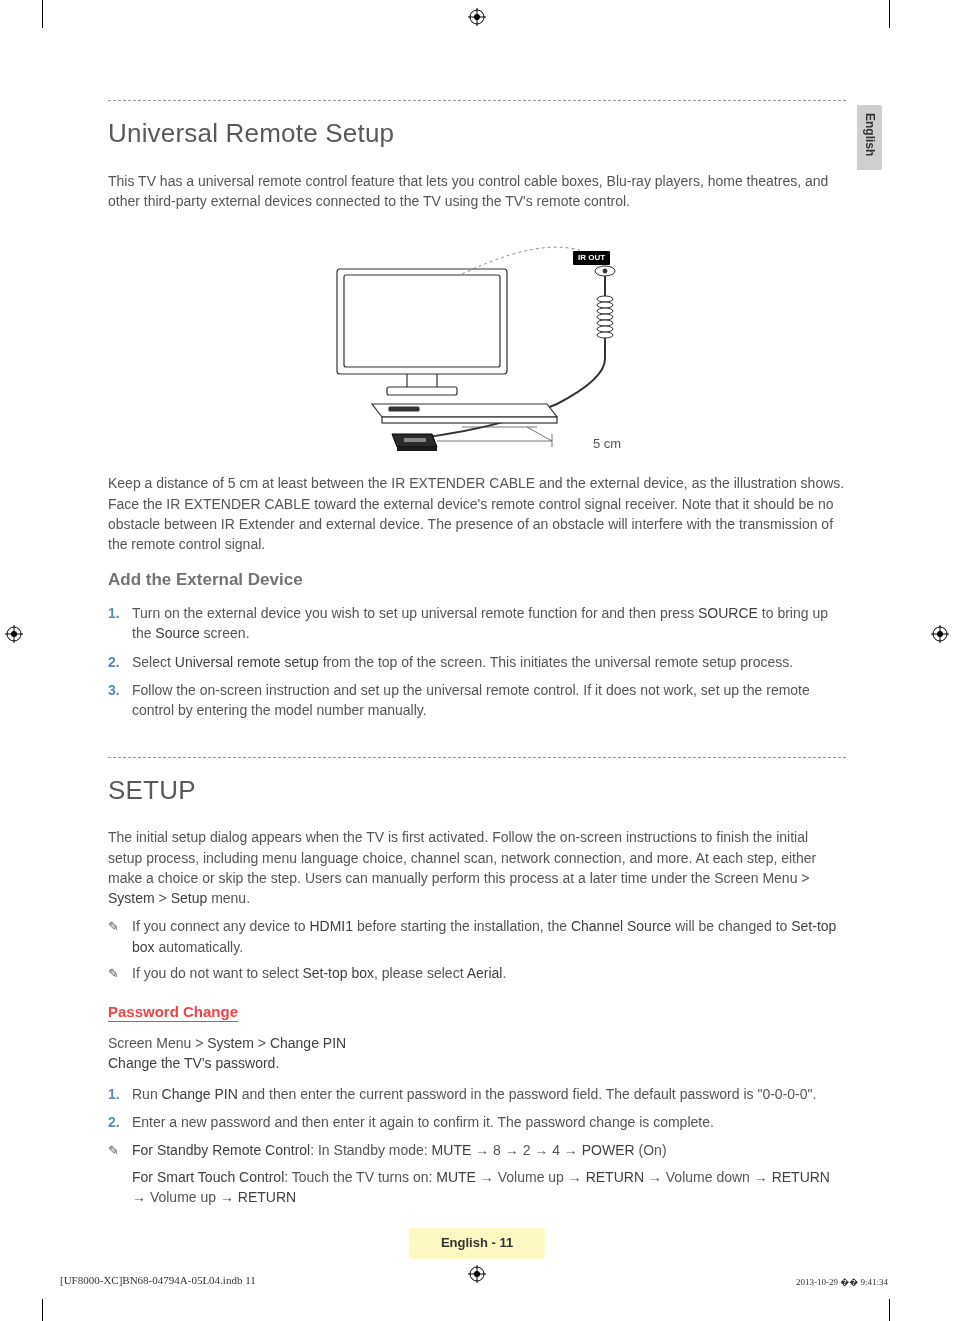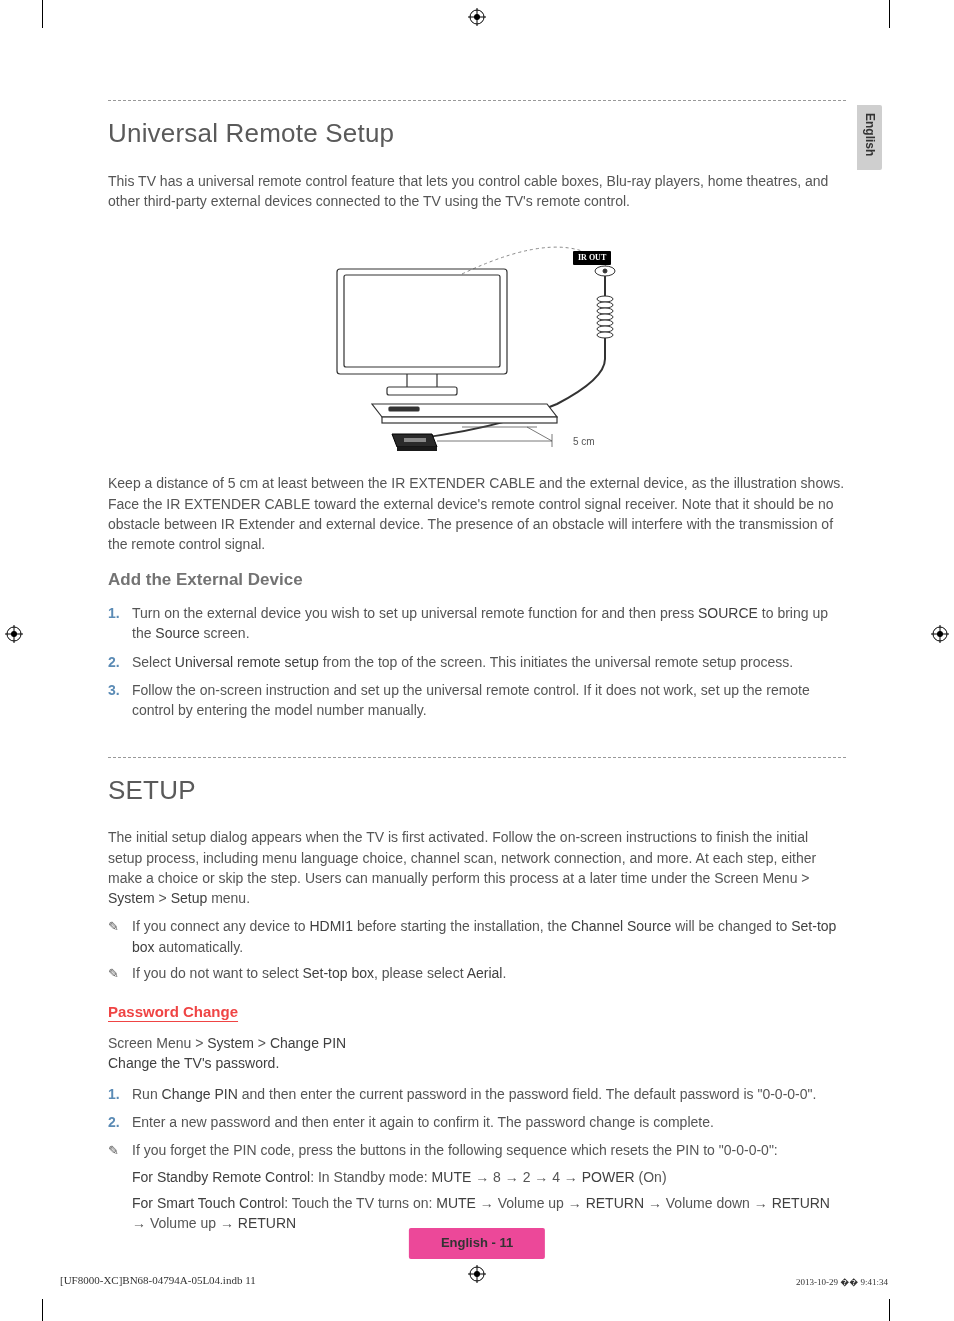--- a/index.html
+++ b/index.html
@@ -83,21 +83,21 @@
     text-decoration: underline;
     text-underline-offset: 4px;
   }
   .path { color: #555; margin-bottom: 0; }
   .sub-indent { padding-left: 24px; margin-bottom: 6px; color: #555; }
   .page-footer {
     position: absolute;
     left: 50%;
     transform: translateX(-50%);
     bottom: 62px;
-    background: #ec4899;
+    background: #fef9c3;
     padding: 6px 32px;
     font-weight: bold;
     font-size: 13px;
     color: #333;
     border-radius: 2px;
   }
   .print-footer-left {
     position: absolute;
     left: 60px;
     bottom: 32px;
@@ -117,28 +117,27 @@
   .irout-label {
     position: absolute;
     background: #000;
     color: #fff;
     font-size: 8px;
     font-weight: bold;
     padding: 1px 5px;
     top: 22px;
     left: 336px;
     border-radius: 1px;
-    font-family: Liberation Serif, serif;
   }
   .fig-dist {
     position: absolute;
-    font-size: 10px;
+    font-size: 13px;
     color: #555;
     top: 206px;
-    left: 336px;
+    left: 356px;
   }
 </style>
 </head>
 <body>
 
 <div class="crop-line-t"></div>
 <div class="crop-line-t2"></div>
 <div class="crop-line-b"></div>
 <div class="crop-line-b2"></div>
 
@@ -259,21 +258,21 @@
   <h3>Password Change</h3>
   <p class="path"><span>Screen Menu &gt; </span><span class="bold">System</span><span> &gt; </span><span class="bold">Change PIN</span></p>
   <p class="bold" style="margin-bottom:10px;">Change the TV's password.</p>
 
   <ol>
     <li><span class="num">1.</span><span>Run </span><span class="bold">Change PIN</span><span> and then enter the current password in the password field. The default password is "0-0-0-0".</span></li>
     <li><span class="num">2.</span><span>Enter a new password and then enter it again to confirm it. The password change is complete.</span></li>
   </ol>
 
   <ul class="note-list">
-    <li><span class="note-icon">✎</span><span>If you forget the PIN code, press the buttons in the following sequence which resets the PIN to "0-0-0-0":</span></li>
+    <li><span class="note-icon">✎</span></li>
   </ul>
 
   <p class="sub-indent"><span class="bold">For Standby Remote Control</span><span>: In Standby mode: </span><span class="bold">MUTE</span><span> → 8 → 2 → 4 → </span><span class="bold">POWER</span><span> (On)</span></p>
 
   <p class="sub-indent"><span class="bold">For Smart Touch Control</span><span>: Touch the TV turns on: </span><span class="bold">MUTE</span><span> → Volume up → </span><span class="bold">RETURN</span><span> → Volume down → </span><span class="bold">RETURN</span><span> → Volume up → </span><span class="bold">RETURN</span></p>
 
 </div>
 
 <div class="page-footer">English - 11</div>
 <div class="print-footer-left">[UF8000-XC]BN68-04794A-05L04.indb   11</div>

